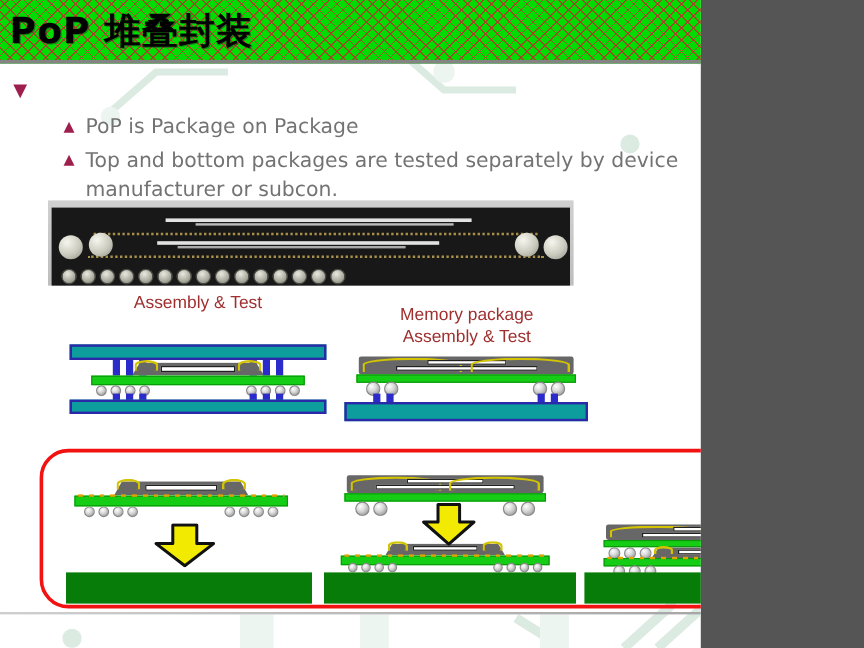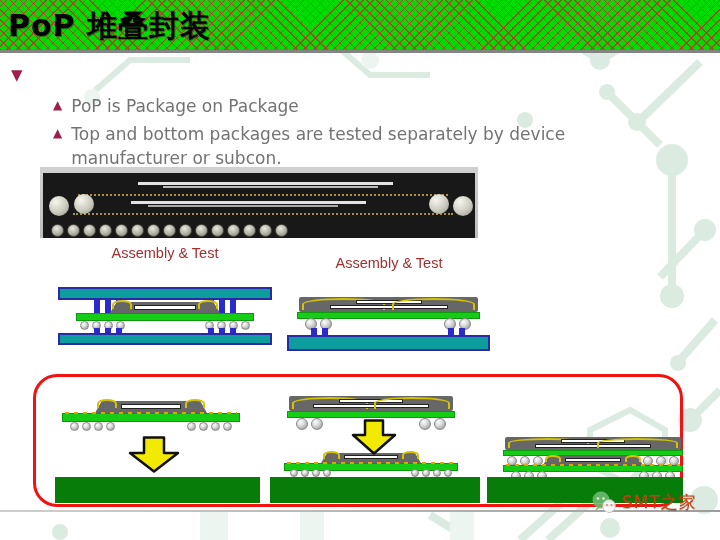--- a/index.html
+++ b/index.html
@@ -1,16 +1,16 @@
 <!DOCTYPE html>
 <html><head>
 <meta charset="utf-8">
 <style>
   html,body{margin:0;padding:0;background:#555;}
-  .slide{position:relative;width:720px;height:540px;background:#fff;overflow:hidden;
+  .slide{position:relative;width:584px;height:540px;background:#fff;overflow:hidden;
          font-family:"DejaVu Sans",sans-serif;text-decoration:underline;}
   .abs{position:absolute;}
   
   .header{position:absolute;left:0;top:0;width:720px;height:50px;
     background-color:#00dc00;
     background-image:
       repeating-linear-gradient(45deg, rgba(178,58,42,.85) 0 1px, transparent 1px 7px),
       repeating-linear-gradient(-45deg, rgba(178,58,42,.85) 0 1px, transparent 1px 7px);
     border-bottom:3px solid #848484;z-index:2;}
   .title{position:absolute;left:8px;top:6px;font-size:30px;font-weight:bold;color:#000;
@@ -177,20 +177,21 @@
             <i class="b"></i>
           </span>
         </div>
     </div>
   </div>
 
   <div class="dlabel" style="left:58px;top:244px;width:214px;">
     <div>Assembly &amp; Test</div>
   </div>
   <div class="dlabel" style="left:288px;top:254px;width:202px;">
+    <div>Memory package</div>
     <div>Assembly &amp; Test</div>
   </div>
 
   <div class="diagram" style="left:58px;top:287px;width:214px;height:58px;">
     <div class="teal" style="left:0;top:0;width:214px;height:13px;"></div>
     <div class="pinrow" style="left:36px;top:13px;width:142px;height:13px;">
       <span class="grp-p">
           <i class="p"></i>
           <i class="p"></i>
           <i class="p"></i>

